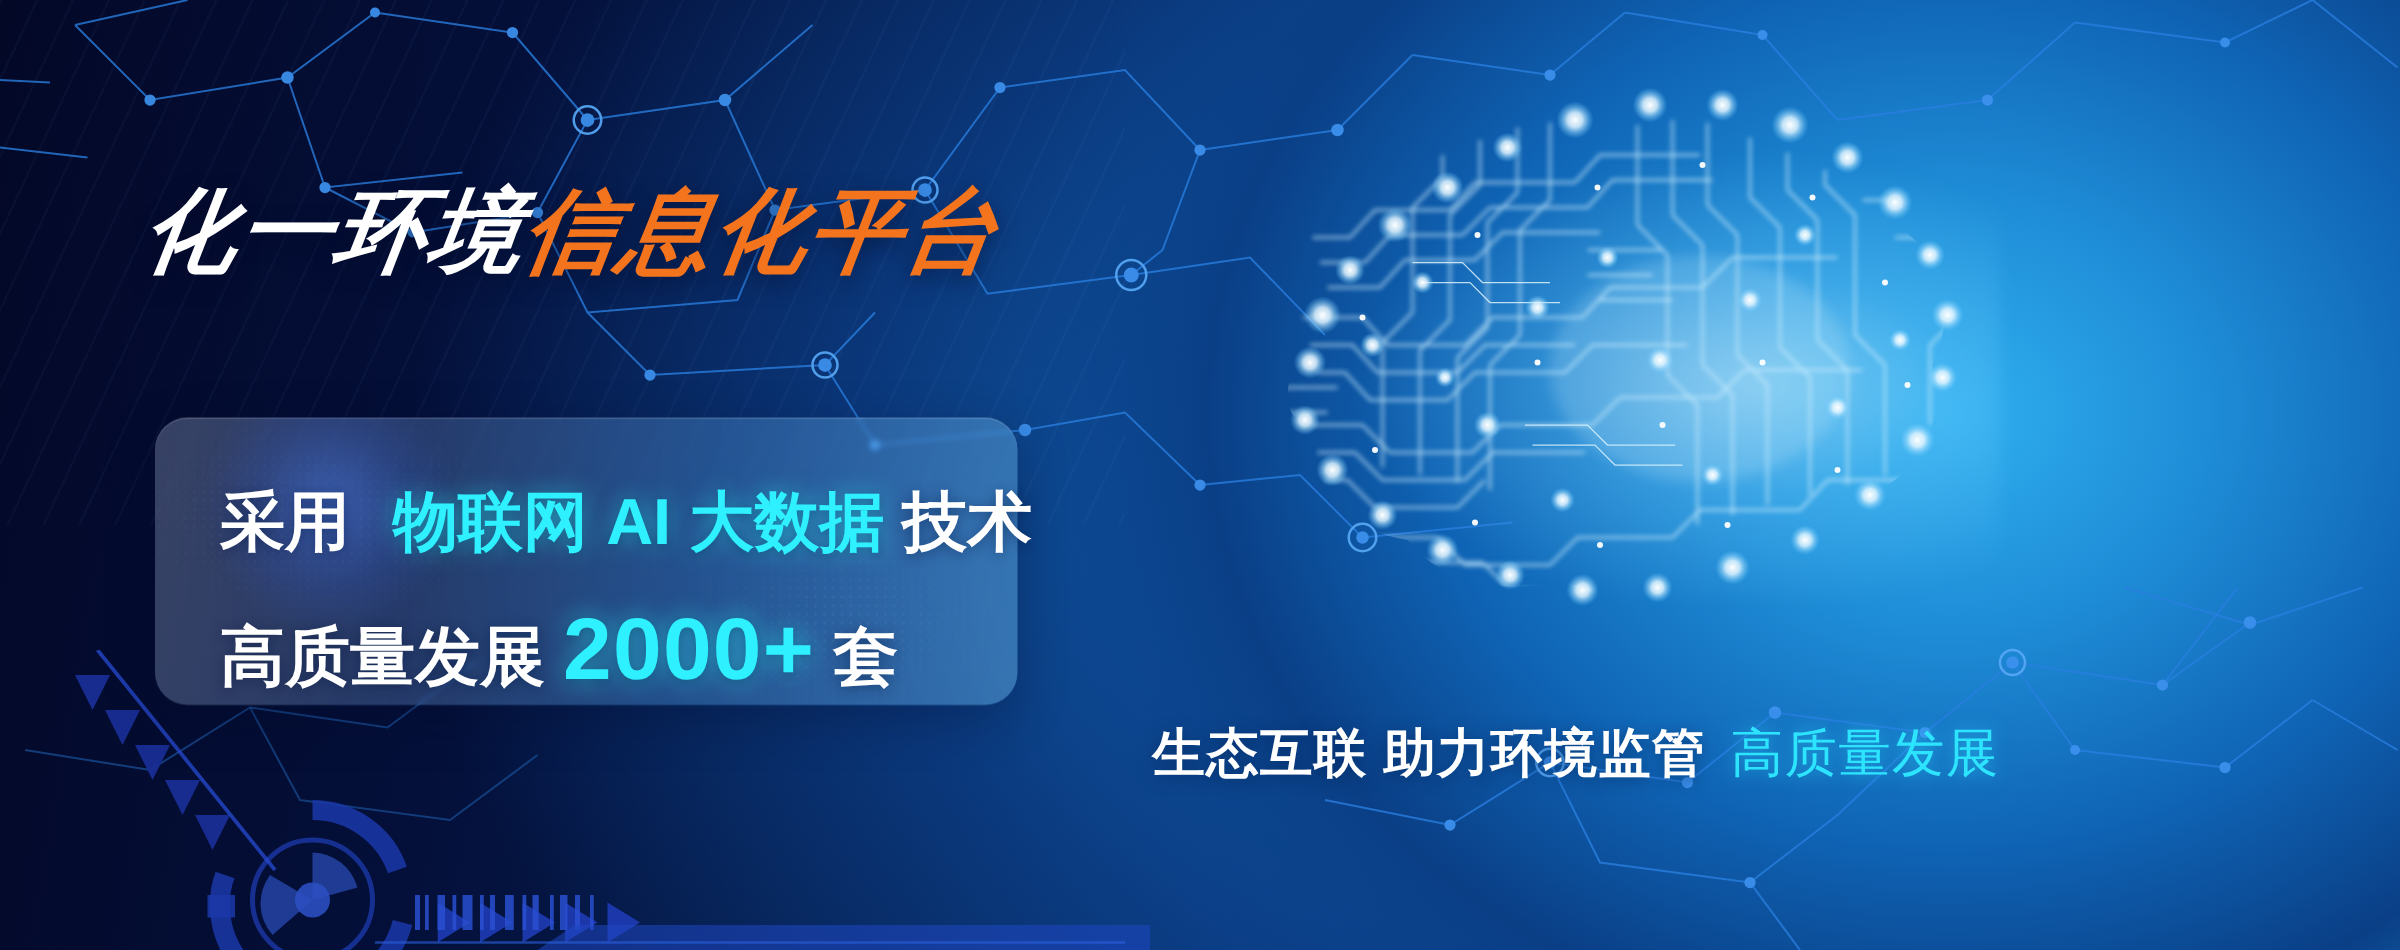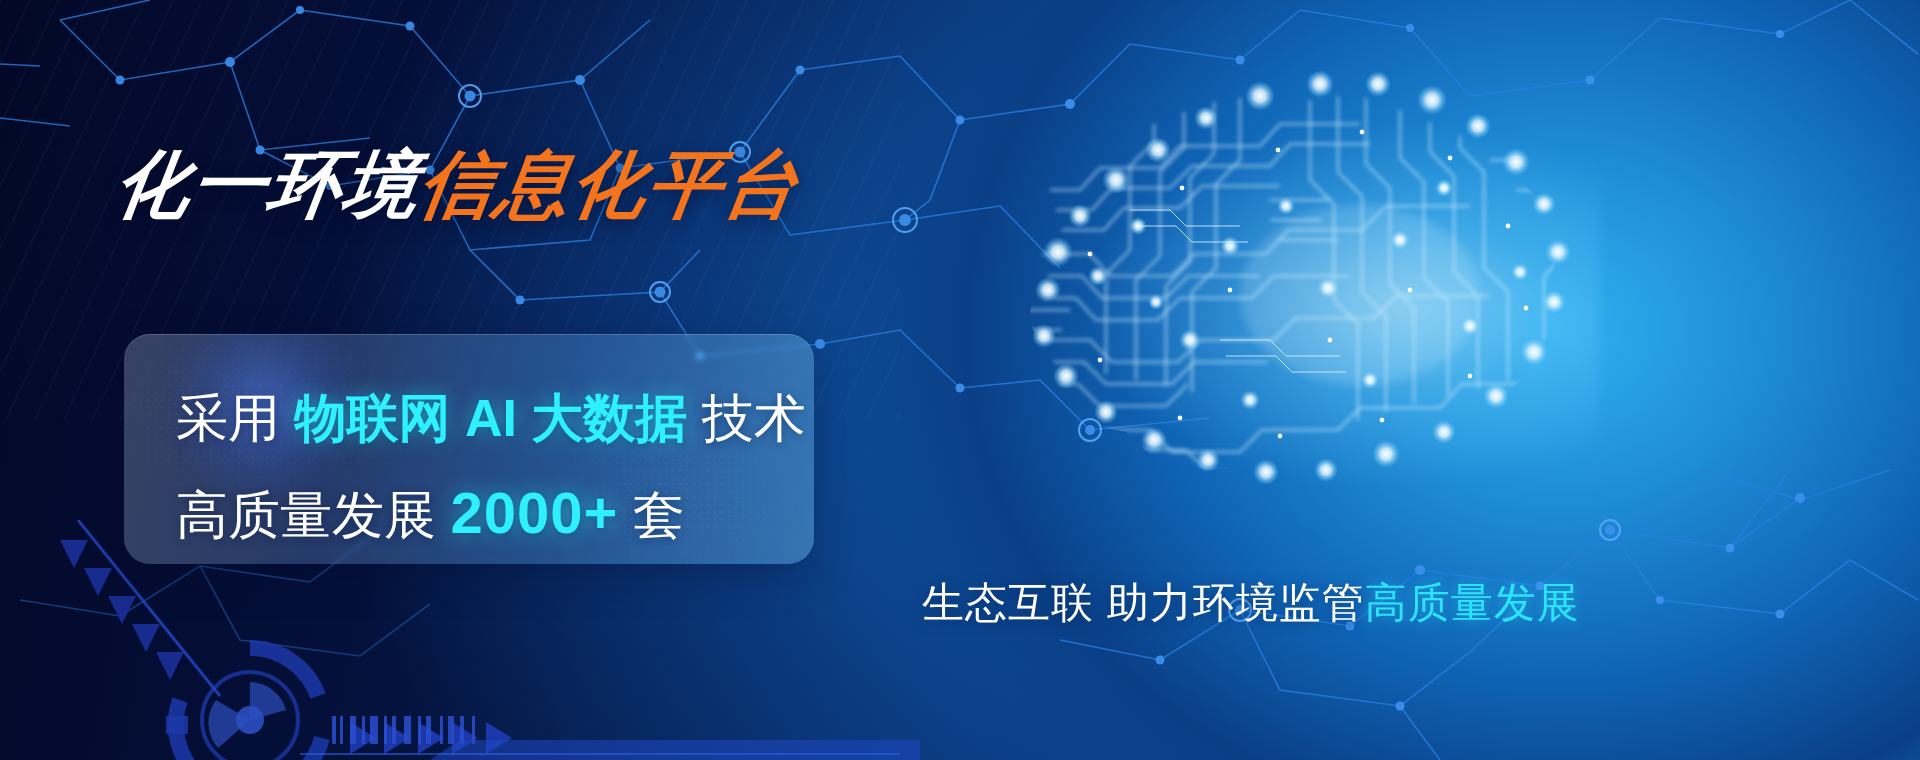--- a/index.html
+++ b/index.html
@@ -83,23 +83,23 @@
   .title .o{ color:#f4741d; }
 
   .card-line{
     position:absolute; left:176px;
     white-space:nowrap; line-height:1;
     text-shadow:0 2px 10px rgba(0,20,60,.45);
   }
   .line1{ top:392px; font-size:52px; }
   .line2{ top:484px; font-size:52px; }
 
-  .t-white{ color:#ffffff; font-weight:400; }
-  .t-cyan{ color:#2ff0ff; font-weight:700; text-shadow:0 0 18px rgba(47,240,255,.55), 0 2px 8px rgba(0,30,70,.5); }
-  .num{ color:#2ff0ff; font-weight:700; font-size:58px; letter-spacing:1px;
+  .t-white{ color:#ffffff; font-weight:700; }
+  .t-cyan{ color:#2ff0ff; font-weight:700; text-shadow:0 0 18px rgba(47,240,255,.55), 0 2px 8px rgba(0,30,70,.5);margin-left:20px; }
+  .num{ color:#2ff0ff; font-weight:700; font-size:70px; letter-spacing:1px;
         text-shadow:0 0 20px rgba(47,240,255,.6), 0 2px 8px rgba(0,30,70,.5);margin-top:12px; }
 
   .tagline{
     position:absolute; left:922px; top:582px;
     font-size:42px; line-height:1; white-space:nowrap; letter-spacing:1px;
     text-shadow:0 2px 12px rgba(0,30,80,.5);
   }
   .tagline .t-white{ color:#ffffff; }
   .tagline .t-cyan{ color:#2de4ff; font-weight:400; text-shadow:0 0 14px rgba(45,228,255,.5); }
 </style>

